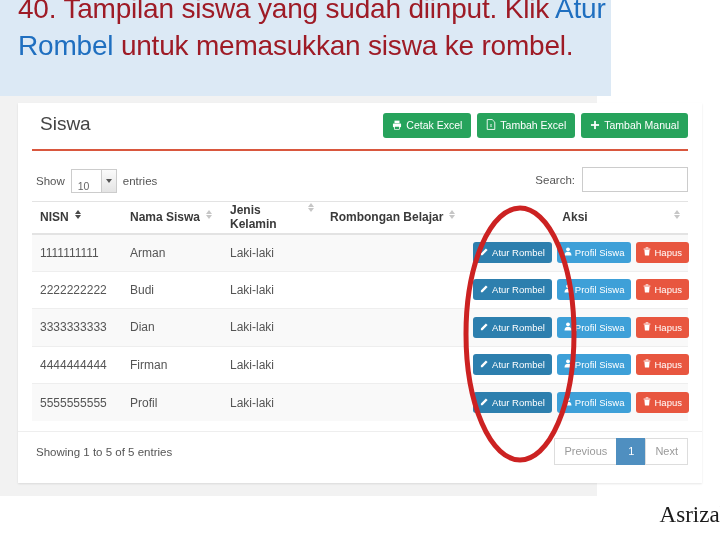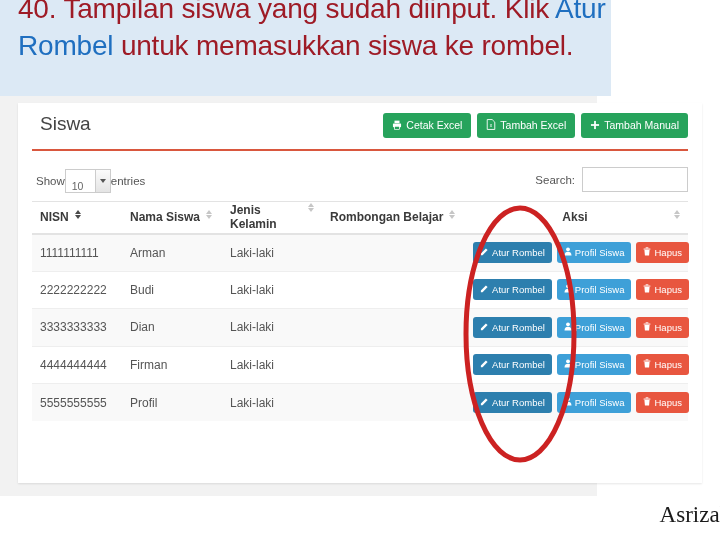--- a/index.html
+++ b/index.html
@@ -114,20 +114,21 @@
     top: 58px;
     width: 684px;
     height: 40px;
   }
   #show-entries {
     position: absolute;
     left: 18px;
     top: 8px;
     display: flex;
     align-items: center;
+    gap: 6px;
     font-size: 11.5px;
     color: #555;
   }
   #entries-select {
     width: 46px;
     height: 24px;
     border: 1px solid #ccc;
     background: #fff;
     position: relative;
     display: flex;
@@ -610,20 +611,28 @@
                       <path d="M2.4 5.4 h9.2 l-0.9 9.8 h-7.4 Z" fill="#ffffff"></path>
                     </svg></span>
                   <span>Hapus</span>
                 </button>
               </div>
             </td>
           </tr>
         </tbody>
     </table>
 
+    <div id="table-footer">
+      <div id="showing-info">Showing 1 to 5 of 5 entries</div>
+      <div id="pagination">
+        <button class="pg">Previous</button>
+        <button class="pg active">1</button>
+        <button class="pg">Next</button>
+      </div>
+    </div>
 
   </div>
 </div>
 
 <svg id="annotation-ellipse" viewBox="0 0 120 262" preserveAspectRatio="none">
   <ellipse cx="60" cy="131" rx="54" ry="126" fill="none" stroke="#cc2222" stroke-width="5"></ellipse>
 </svg>
 
 <div id="signature">
   <div id="signature-text">Asrizal</div>

